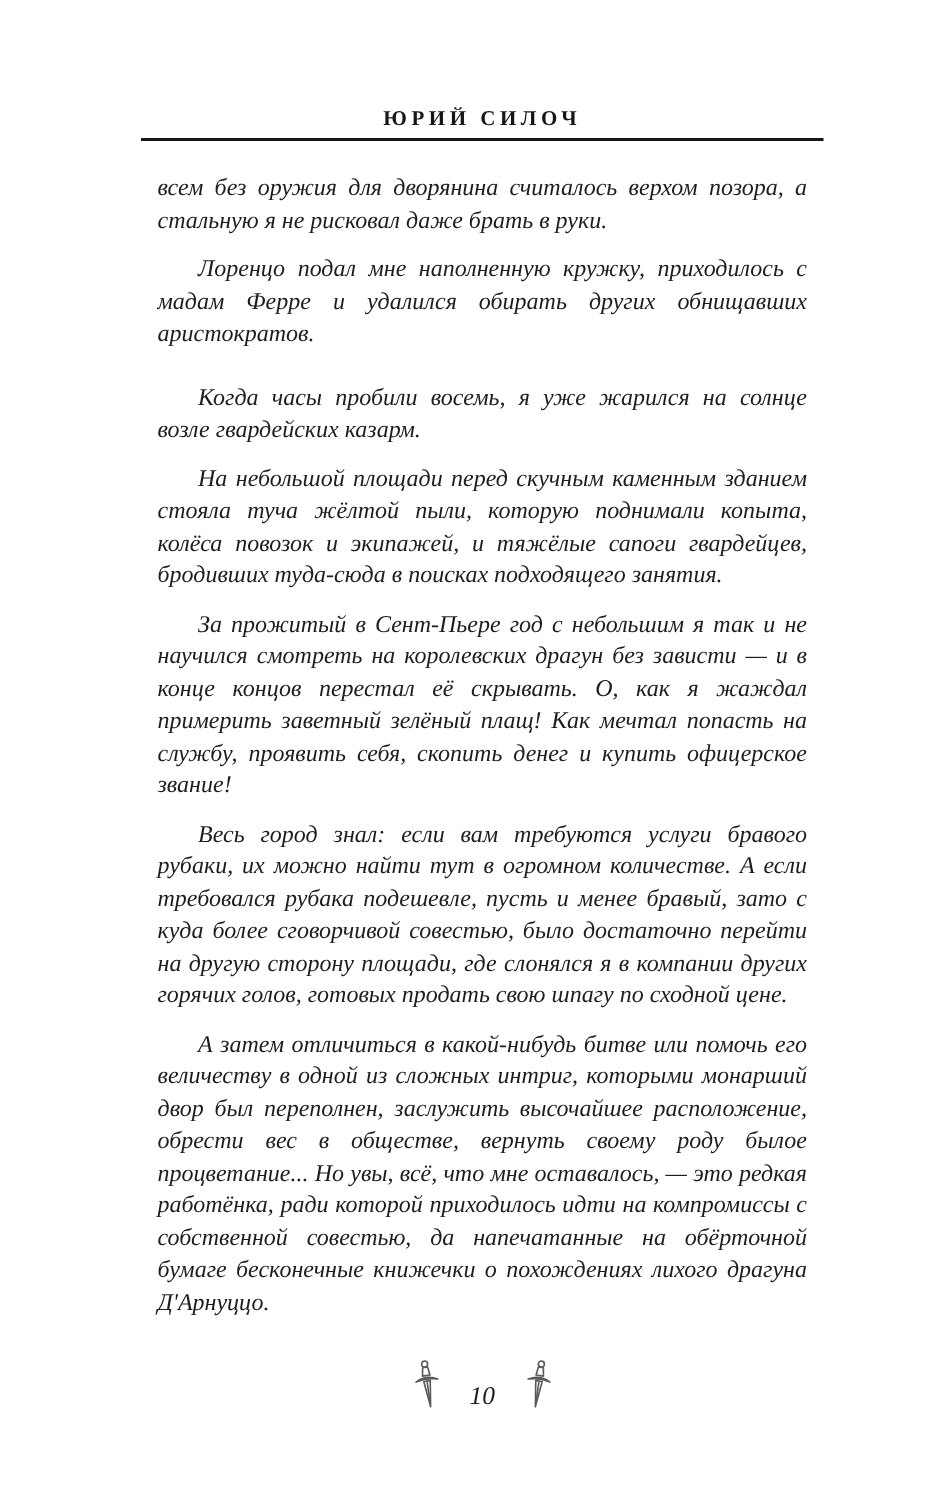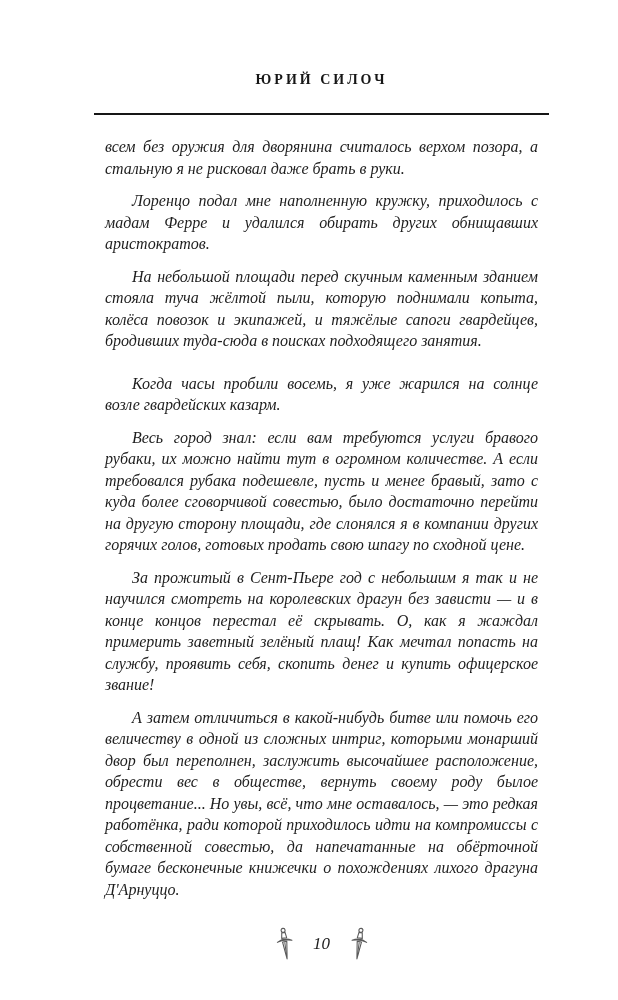--- a/index.html
+++ b/index.html
@@ -22,21 +22,21 @@
     margin-left: 94px;
     padding-top: 72px;
   }
   .running-head {
     text-align: center;
     font-weight: bold;
     font-style: normal;
     font-size: 14px;
     letter-spacing: 3px;
     color: #161616;
-    padding-bottom: 25px;
+    padding-bottom: 4px;
   }
   .header-rule {
     height: 2px;
     background: #161616;
     border: none;
     margin: 0;
   }
   .body-text {
     margin-top: 21px;
     font-style: italic;
@@ -48,21 +48,21 @@
   }
   .para {
     margin: 11px;
     text-indent: 27px;
   }
   .para.no-indent { text-indent: 0; }
   .para.gap-before { margin-top: 21px; }
   .page-footer {
     margin-top: 26px;
     display: flex;
-    align-items: center;
+    align-items: flex-end;
     justify-content: center;
     gap: 16px;
   }
   .page-number {
     font-style: italic;
     font-size: 17px;
     color: #1d1d1d;
     min-width: 22px;
     text-align: center;
   }
@@ -81,24 +81,24 @@
   <div class="content">
 
     <header>
       <div class="running-head">ЮРИЙ СИЛОЧ</div>
       <div class="header-rule"></div>
     </header>
 
     <main class="body-text" id="body-text" lang="ru">
         <p class="para no-indent">всем без оружия для дворянина считалось верхом позора, а стальную я не рисковал даже брать в руки.</p>
         <p class="para">Лоренцо подал мне наполненную кружку, приходилось с мадам Ферре и удалился обирать других обнищавших аристократов.</p>
+        <p class="para gap-before">Когда часы пробили восемь, я уже жарился на солнце возле гвардейских казарм.</p>
         <p class="para">На небольшой площади перед скучным каменным зданием стояла туча жёлтой пыли, которую поднимали копыта, колёса повозок и экипажей, и тяжёлые сапоги гвардейцев, бродивших туда-сюда в поисках подходящего занятия.</p>
-        <p class="para gap-before">Когда часы пробили восемь, я уже жарился на солнце возле гвардейских казарм.</p>
+        <p class="para">За прожитый в Сент-Пьере год с небольшим я так и не научился смотреть на королевских драгун без зависти — и в конце концов перестал её скрывать. О, как я жаждал примерить заветный зелёный плащ! Как мечтал попасть на службу, проявить себя, скопить денег и купить офицерское звание!</p>
         <p class="para">Весь город знал: если вам требуются услуги бравого рубаки, их можно найти тут в огромном количестве. А если требовался рубака подешевле, пусть и менее бравый, зато с куда более сговорчивой совестью, было достаточно перейти на другую сторону площади, где слонялся я в компании других горячих голов, готовых продать свою шпагу по сходной цене.</p>
-        <p class="para">За прожитый в Сент-Пьере год с небольшим я так и не научился смотреть на королевских драгун без зависти — и в конце концов перестал её скрывать. О, как я жаждал примерить заветный зелёный плащ! Как мечтал попасть на службу, проявить себя, скопить денег и купить офицерское звание!</p>
         <p class="para">А затем отличиться в какой-нибудь битве или помочь его величеству в одной из сложных интриг, которыми монарший двор был переполнен, заслужить высочайшее расположение, обрести вес в обществе, вернуть своему роду былое процветание... Но увы, всё, что мне оставалось, — это редкая работёнка, ради которой приходилось идти на компромиссы с собственной совестью, да напечатанные на обёрточной бумаге бесконечные книжечки о похождениях лихого драгуна Д'Арнуццо.</p>
       </main>
 
     <footer class="page-footer">
       <span class="dagger left">
         <svg width="20" height="36" viewBox="0 0 24 40" stroke-width="1.3" stroke-linejoin="round" stroke-linecap="round">
           <circle cx="12" cy="3.5" r="2.4"></circle>
           <path d="M10 6.2 L14 6.2 L15 12.8 L9 12.8 Z"></path>
           <path d="M3.2 16.8 Q12 11.8 20.8 16.8 Q12 14.2 3.2 16.8 Z"></path>
           <path d="M9.4 17.2 L14.6 17.2 L12 38 Z"></path>

